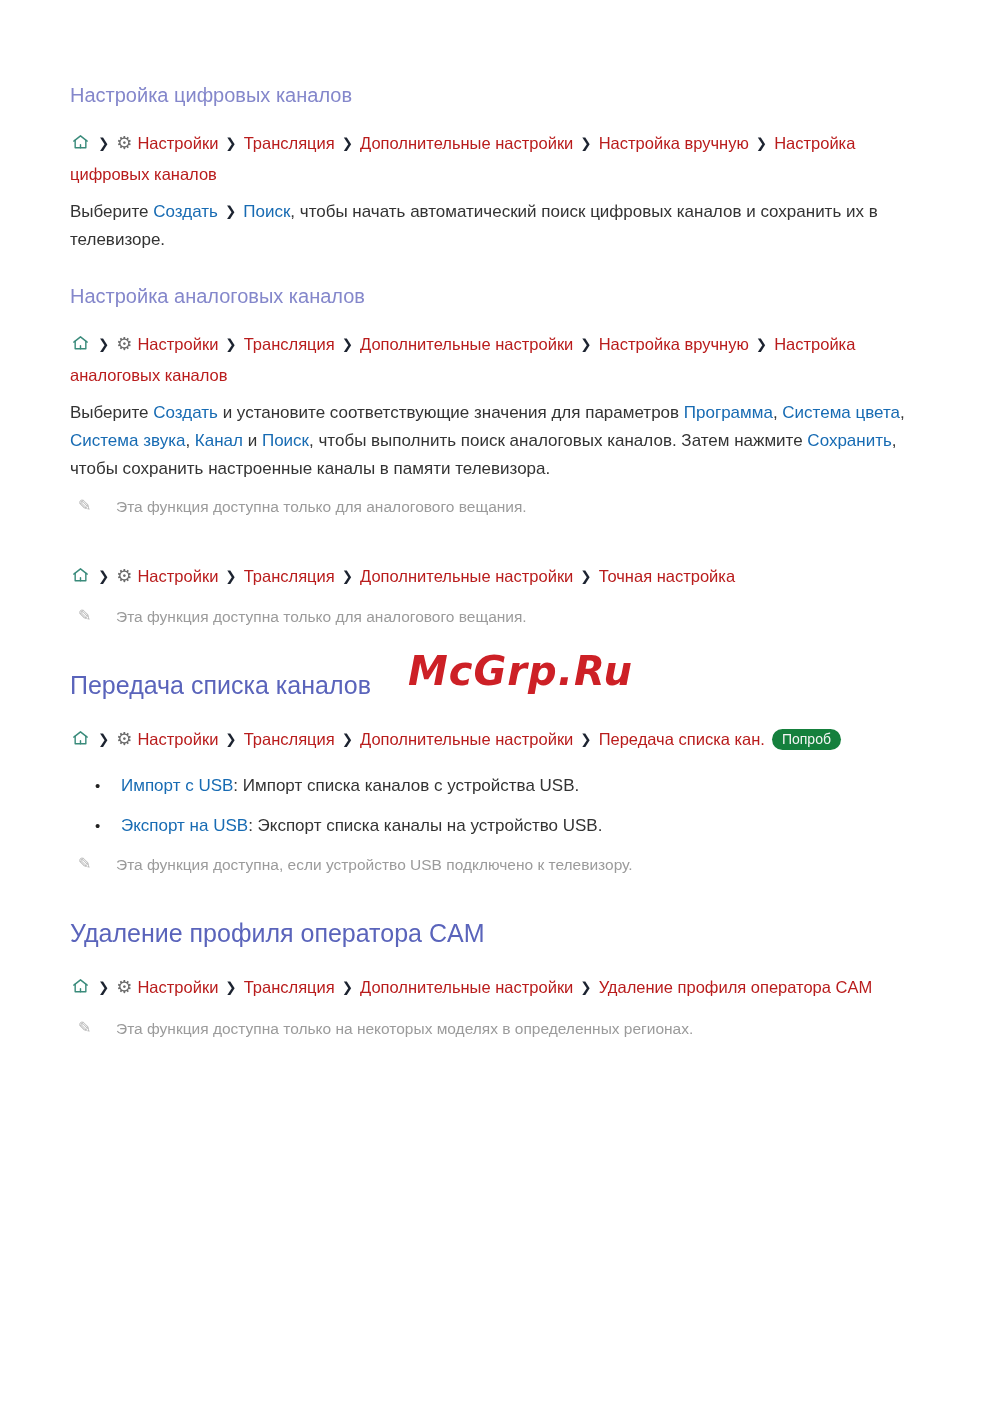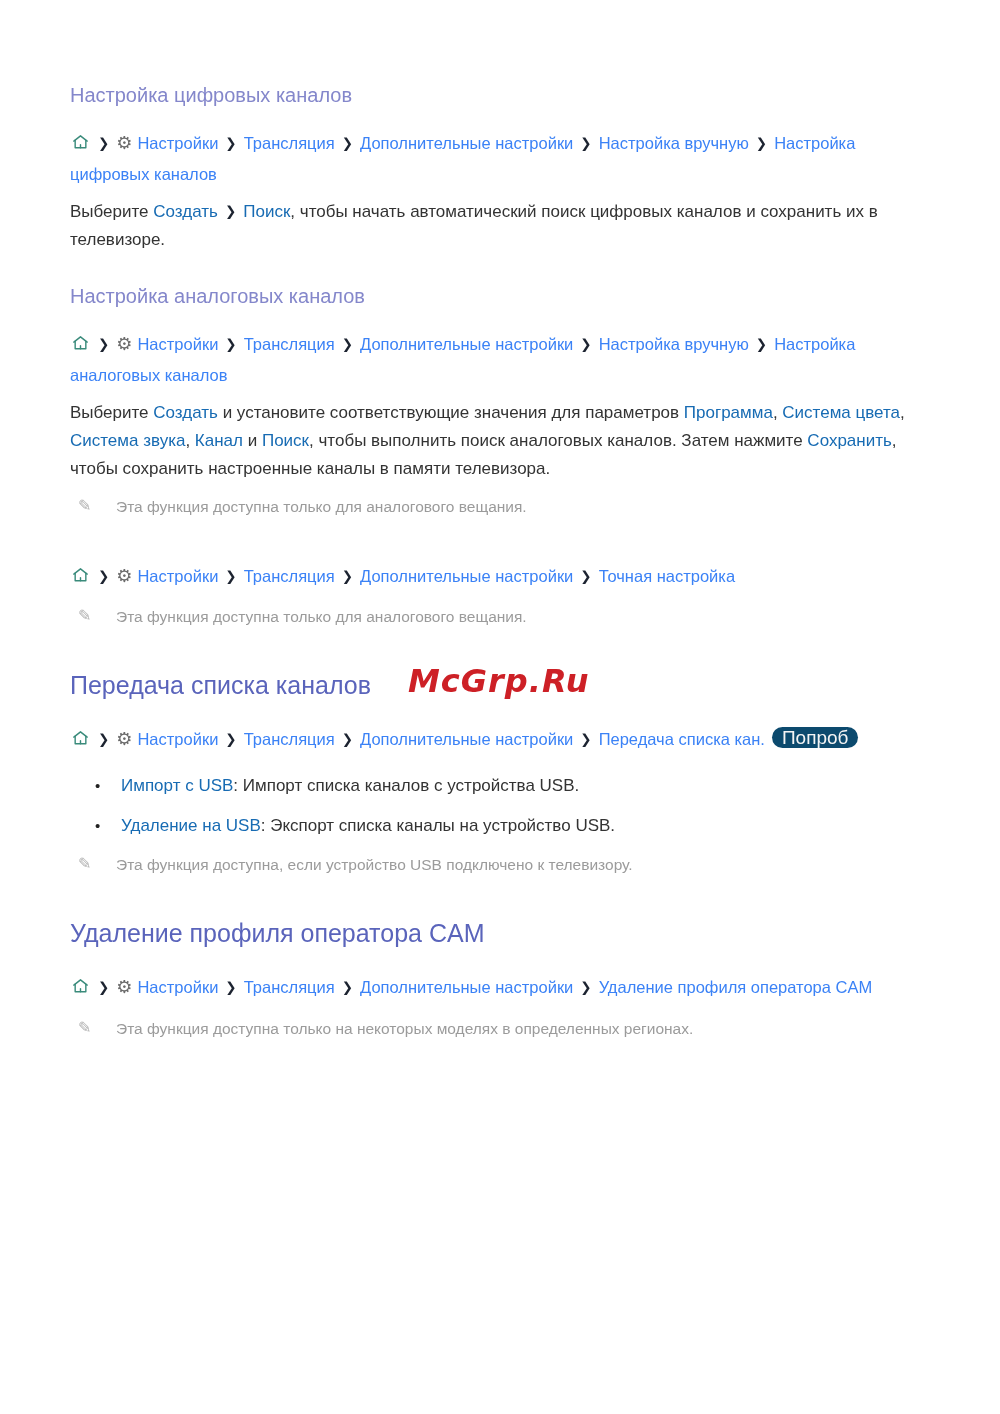--- a/index.html
+++ b/index.html
@@ -15,33 +15,33 @@
     font-size:25px; line-height:32px; font-weight:400; color:#5a64bb;
   }
   h3.sub-heading {
     font-size:20px; line-height:24px; font-weight:400; color:#8487cb;
   }
 
   .breadcrumb {
     margin-top:22px; font-size:16.5px; line-height:28px; color:#176bb3;
     max-width:858px;
   }
-  .crumb-link { color:#3b82f6; cursor:pointer; }
+  .crumb-link { color:#b91c1c; cursor:pointer; }
   .crumb-sep, .seg-sep {
     font-family:"DejaVu Sans",sans-serif; color:#1c2330; font-size:13.5px;
     font-weight:bold; margin:0 7px; position:relative; top:-1px;
   }
   .home-icon { display:inline-block; vertical-align:-3px; }
   .gear-icon {
     font-family:"DejaVu Sans",sans-serif; color:#6b6b6b; font-size:18px;
     margin-right:5px;
   }
   .badge {
-    display:inline-block; background:#0c4a6e; color:#f5f5f5;
-    font-size:19px; line-height:21px; padding:0 10px; border-radius:11px;
+    display:inline-block; background:#15803d; color:#f5f5f5;
+    font-size:14px; line-height:21px; padding:0 10px; border-radius:11px;
     margin-left:7px; vertical-align:1px; white-space:nowrap;
   }
 
   .para {
     margin-top:10px; font-size:17px; line-height:28px; color:#333;
     max-width:862px;
   }
   .seg-link { color:#176bb3; cursor:pointer; }
 
   .bullets { margin-top:16px; }
@@ -58,23 +58,23 @@
   .note-text { flex:1; padding-top:1px; }
 
   .sec-2 { margin-top:30px; }
   .sec-3 { margin-top:45px; }
   .sec-4 { margin-top:42px; }
   .sec-5 { margin-top:42px; }
   .sec-3 .breadcrumb, .sec-4 .breadcrumb, .sec-5 .breadcrumb { margin-top:24px; }
   .sec-4 .note, .sec-5 .note { margin-top:14px; }
 
   .watermark {
-    position:absolute; left:408px; top:662px;
+    position:absolute; left:408px; top:648px;
     font-family:"DejaVu Sans",sans-serif; font-style:italic; font-weight:bold;
-    font-size:32px; color:#cd2026; letter-spacing:1px;
+    font-size:40px; color:#cd2026; letter-spacing:1px;
   }
 </style>
 </head>
 <body>
 
 <div class="content">
 
   <section class="sec-1">
     <h3 class="sub-heading">Настройка цифровых каналов</h3>
     <nav class="breadcrumb"><span class="home-icon"><svg width="21" height="20" viewBox="0 0 24 24" fill="none" stroke="#3a8b7b" stroke-width="1.7" stroke-linecap="round" stroke-linejoin="round">
@@ -118,21 +118,21 @@
             <path d="M5.6 9.8 V18.8 H18.4 V9.8"></path>
             <path d="M12 18.8 V15.2"></path>
           </svg></span><span class="crumb-sep">❯</span><span class="gear-icon">⚙︎</span><span class="crumb-link">Настройки</span><span class="crumb-sep">❯</span><span class="crumb-link">Трансляция</span><span class="crumb-sep">❯</span><span class="crumb-link">Дополнительные настройки</span><span class="crumb-sep">❯</span><span class="crumb-link">Передача списка кан.</span><span class="badge">Попроб</span></nav>
     <div class="bullets">
       <div class="bullet">
         <span class="bullet-dot">•</span>
         <span class="bullet-body"><span class="seg-link">Импорт с USB</span><span>: Импорт списка каналов с устройства USB.</span></span>
       </div>
       <div class="bullet">
         <span class="bullet-dot">•</span>
-        <span class="bullet-body"><span class="seg-link">Удаление на USB</span><span>: Экспорт списка каналы на устройство USB.</span></span>
+        <span class="bullet-body"><span class="seg-link">Экспорт на USB</span><span>: Экспорт списка каналы на устройство USB.</span></span>
       </div>
     </div>
     <div class="note">
       <span class="note-icon">✎</span>
       <span class="note-text">Эта функция доступна, если устройство USB подключено к телевизору.</span>
     </div>
   </section>
 
   <section class="sec-5">
     <h2 class="main-heading">Удаление профиля оператора CAM</h2>

